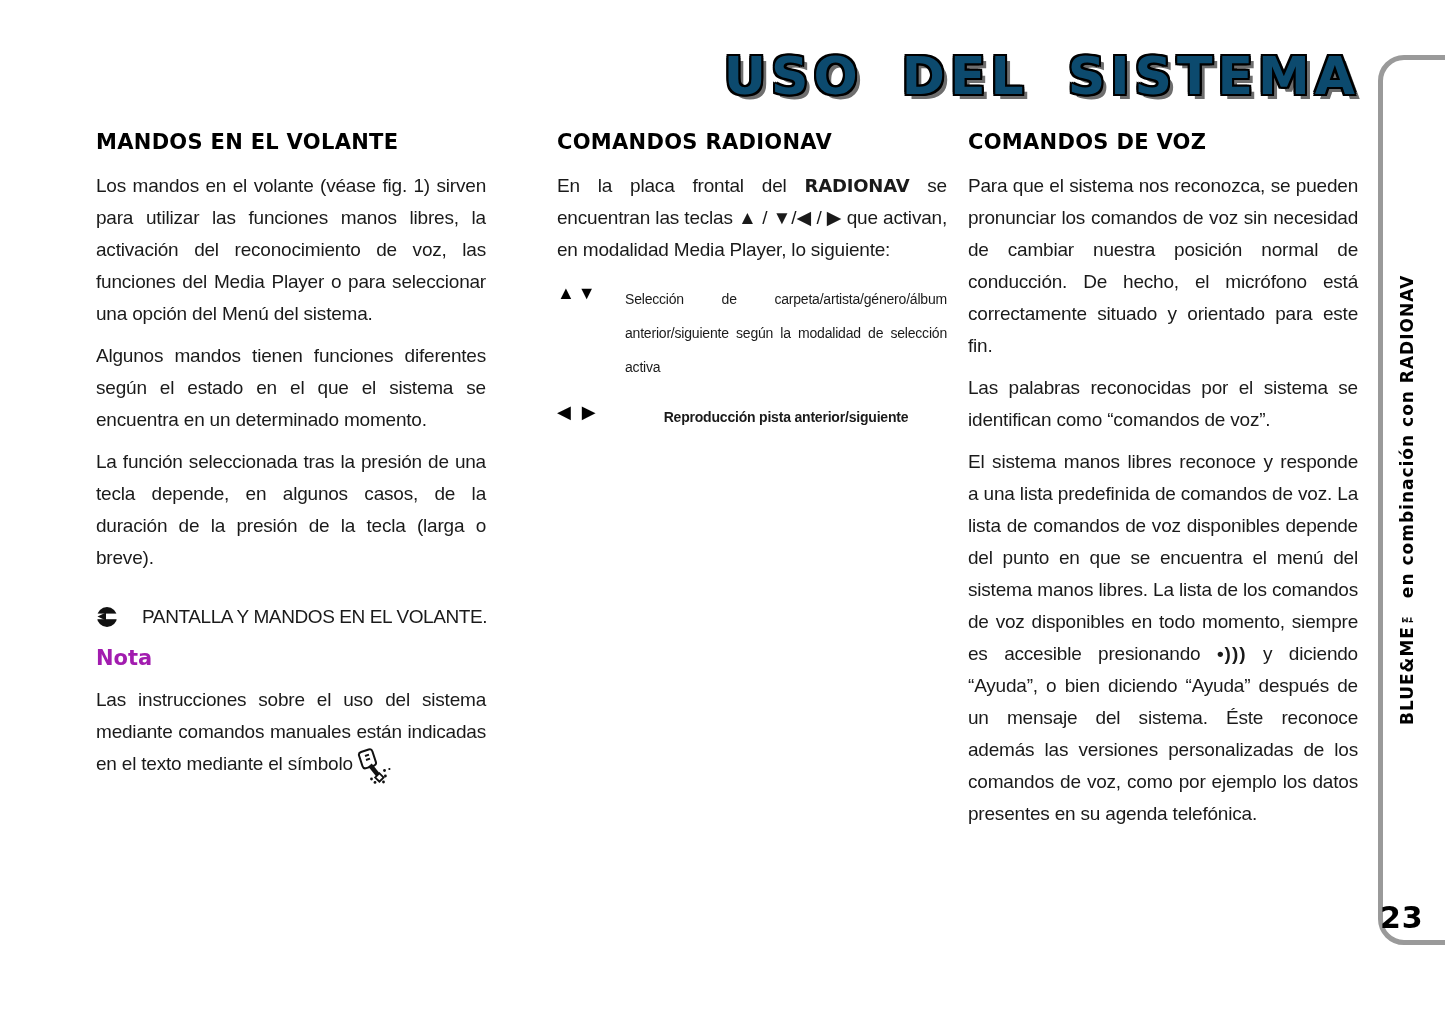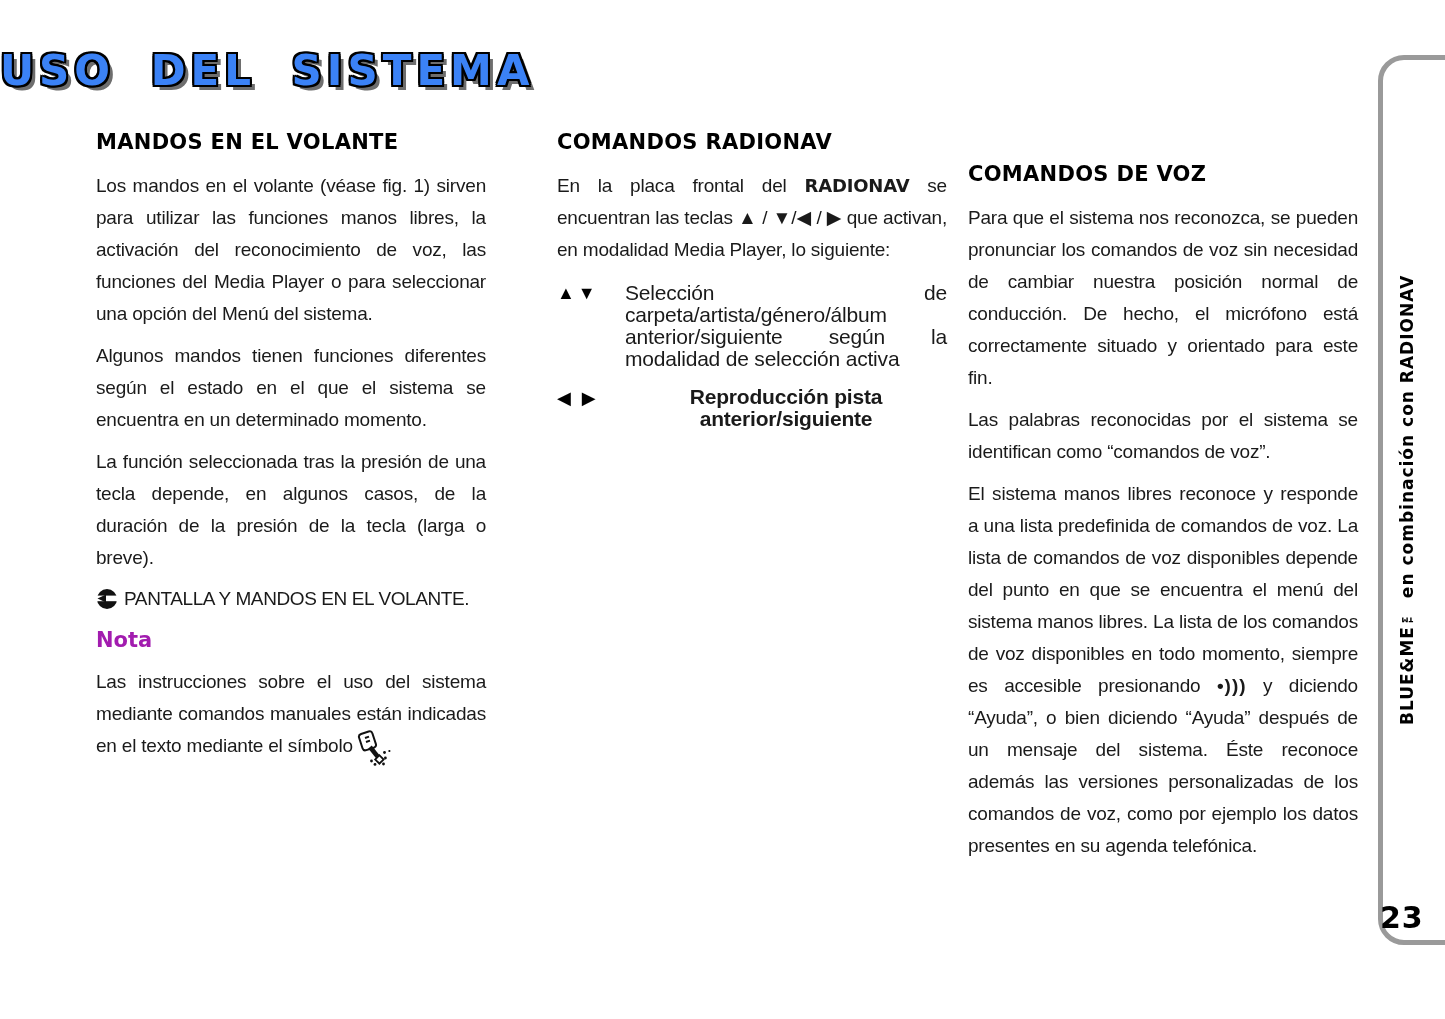--- a/index.html
+++ b/index.html
@@ -10,40 +10,40 @@
     overflow:hidden;
     font-family:"Liberation Sans", sans-serif;
     color:#1a1a1a;
   }
 
   
   .page-title {
     position:absolute;
     top:46px; left:0;
     width:1360px;
-    text-align:left;
+    text-align:right;
     font-family:"DejaVu Sans", sans-serif;
     font-weight:bold;
-    font-size:42px;
+    font-size:52px;
     letter-spacing:5px;
     word-spacing:16px;
-    color:#3b82f6;
+    color:#0c4a6e;
     text-shadow:
       -2px -2px 0 #000, 2px -2px 0 #000,
       -2px  2px 0 #000, 2px  2px 0 #000,
       -2px  0   0 #000, 2px  0   0 #000,
        0   -2px 0 #000, 0    2px 0 #000,
        5px  5px 0 #6e6e6e;
   }
 
   
   .col { position:absolute; top:130px; width:390px; }
   .col-1 { left:96px; }
   .col-2 { left:533px;margin-left:24px; }
-  .col-3 { left:968px;margin-top:32px; }
+  .col-3 { left:968px; }
 
   .col-heading {
     font-family:"DejaVu Sans", sans-serif;
     font-weight:bold;
     font-size:21px;
     letter-spacing:0.3px;
     color:#000;
     margin-bottom:16px;
   }
 
@@ -51,24 +51,24 @@
     font-size:19px;
     line-height:32px;
     letter-spacing:-0.2px;
     text-align:justify;
     margin-bottom:10px;
   }
   .bold-inline { font-weight:bold; font-family:"DejaVu Sans", sans-serif; font-size:18px; }
 
   
   .crossref {
-    margin-top:14px;
+    margin-top:32px;
     display:flex;
     align-items:center;
-    gap:6px;
+    gap:24px;
     font-size:19px;
     letter-spacing:-0.4px;
     white-space:nowrap;
   }
   .crossref svg { flex:0 0 auto; display:block; }
 
   .note-heading {
     font-family:"DejaVu Sans", sans-serif;
     font-weight:bold;
     font-size:21px;
@@ -80,21 +80,21 @@
 
   
   .cmd-item { display:flex; gap:12px; margin-top:16px; }
   .cmd-marker {
     flex:0 0 56px;
     font-size:18px;
     letter-spacing:3px;
     padding-top:1px;
     color:#000;
   }
-  .cmd-text { flex:1; font-size:21px; line-height:22px; letter-spacing:-0.2px; text-align:justify; }
+  .cmd-text { flex:1; font-size:14px; line-height:34px; letter-spacing:-0.2px; text-align:justify; }
   .cmd-item.second .cmd-text { text-align:center;font-weight:bold; }
 
   .voice-symbol { font-weight:bold; letter-spacing:1px; white-space:nowrap; }
 
   
   .side-tab {
     position:absolute;
     left:1378px; top:55px;
     width:140px; height:890px;
     border:5px solid #9a9a9a;

